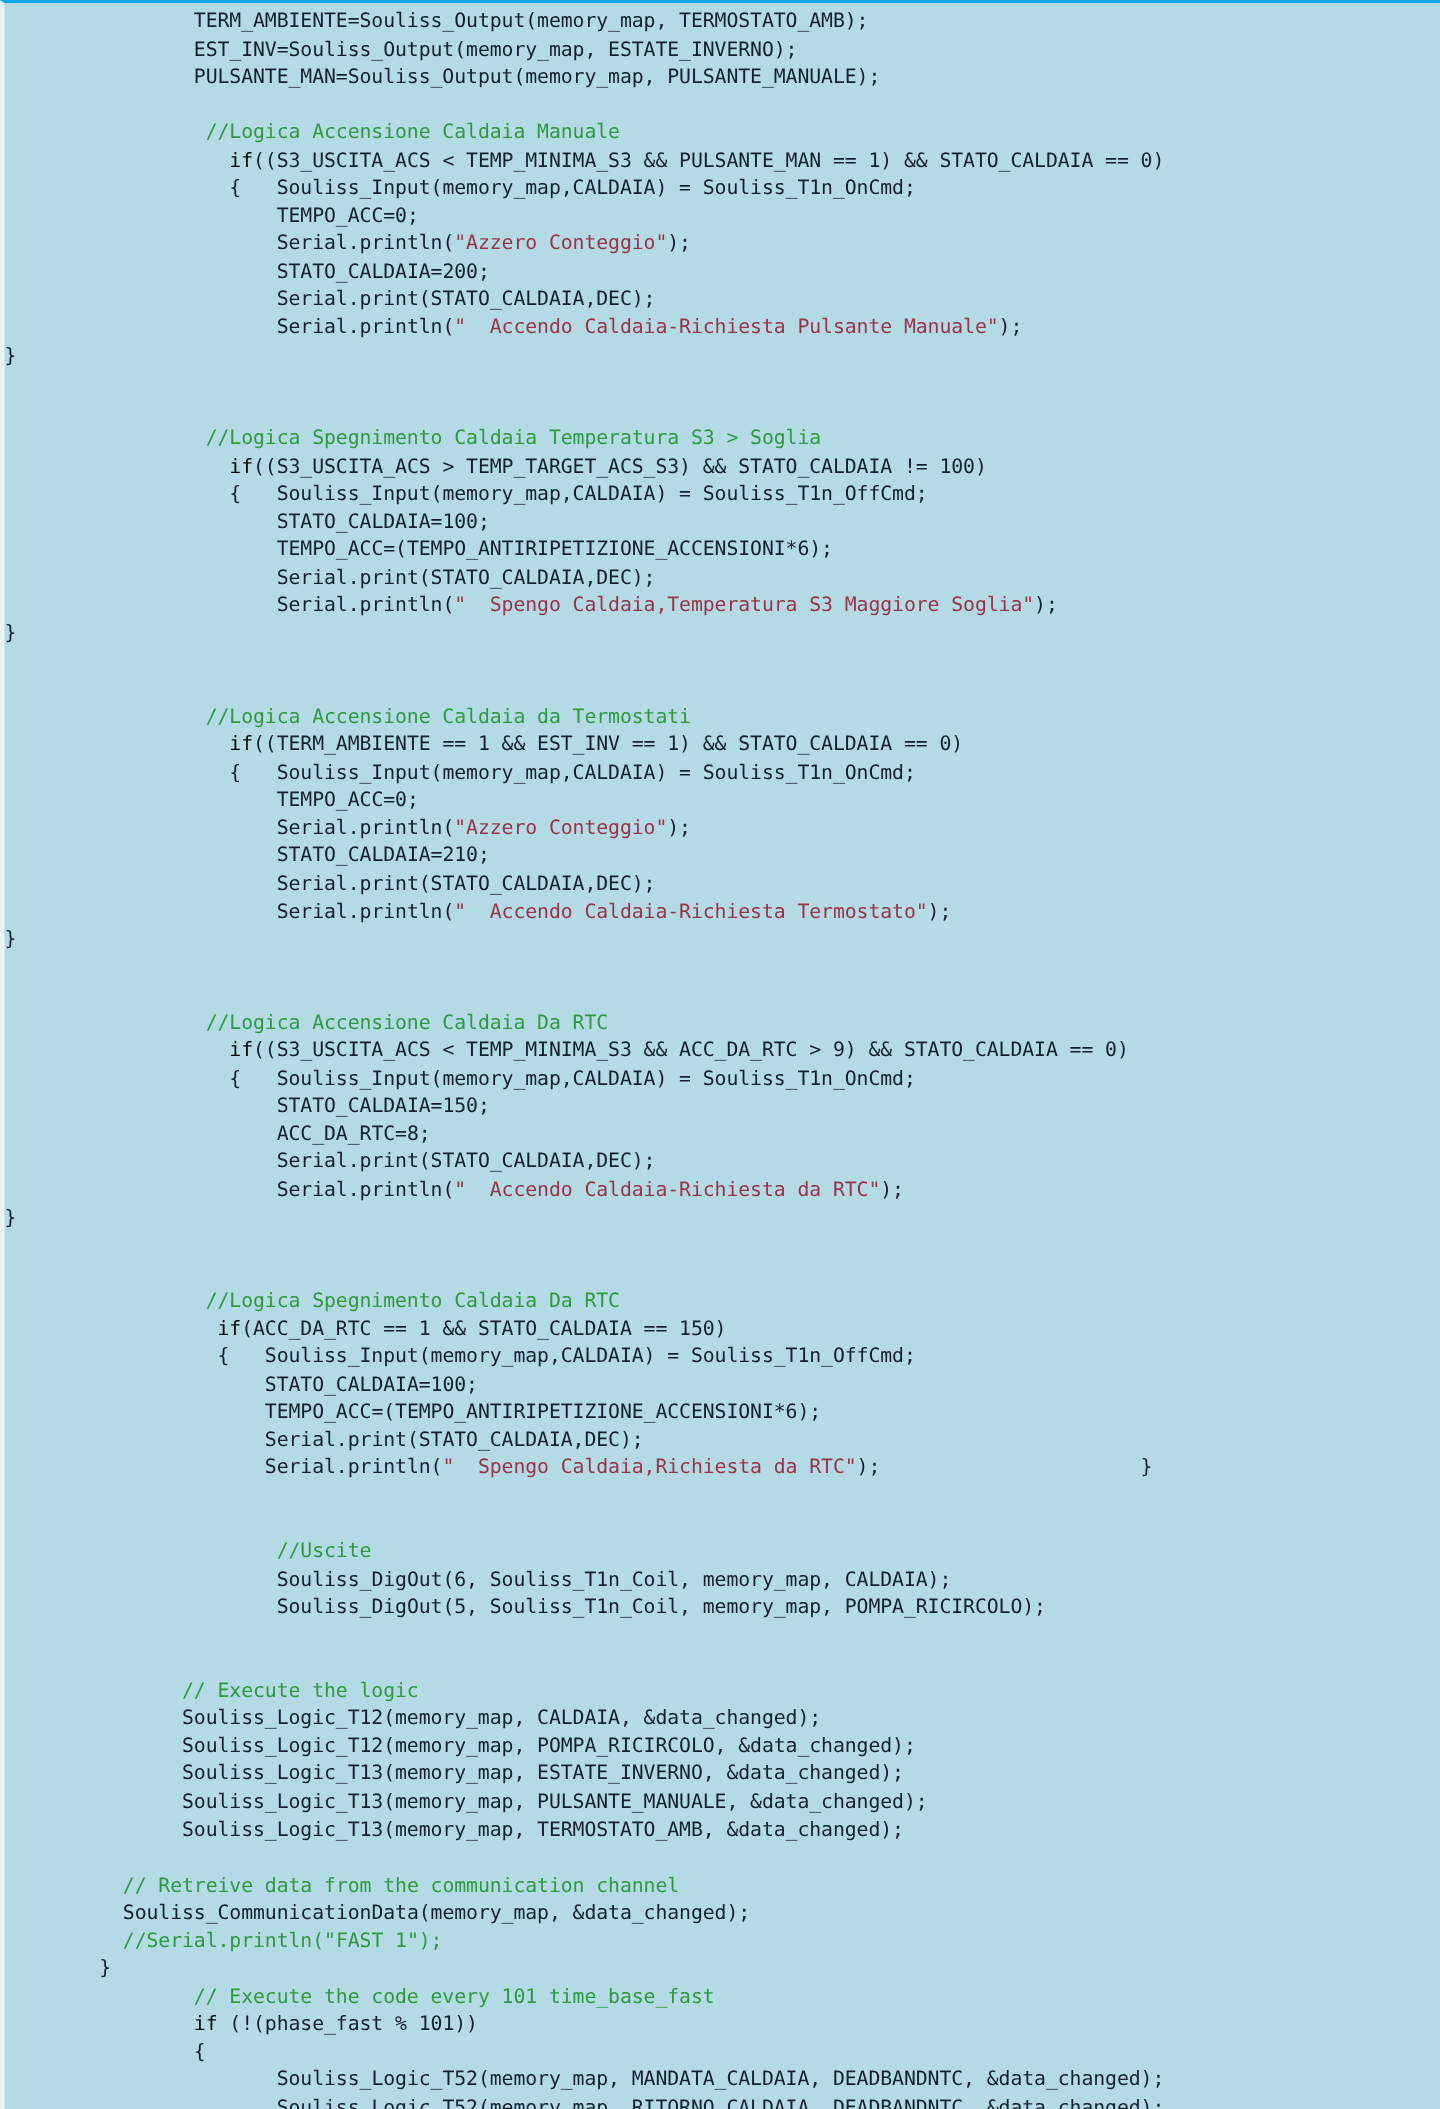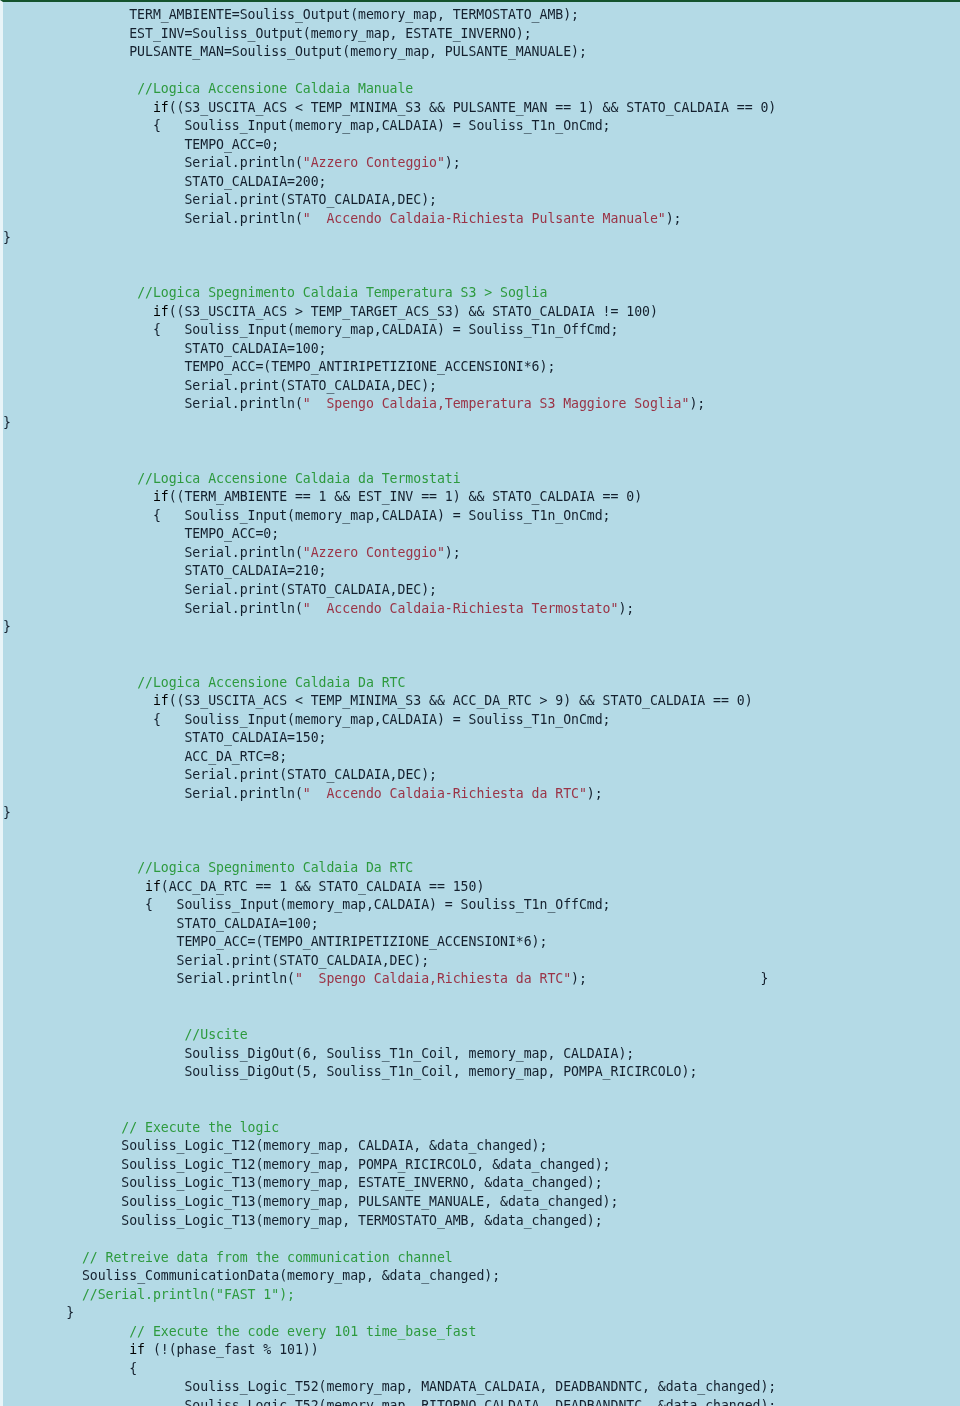--- a/index.html
+++ b/index.html
@@ -11,21 +11,21 @@
   body {
     font-family: "DejaVu Sans Mono", "Liberation Mono", monospace;
   }
   #code-surface {
     position: relative;
     width: 960px;
     height: 1406px;
     box-sizing: border-box;
     background: #b4dae6;
     border-left: 3px solid #e8f4f8;
-    border-top: 2px solid #14532d;
+    border-top: 2px solid #0ea5e9;
     overflow: hidden;
   }
   #code-listing {
     position: absolute;
     left: 0;
     top: 0;
     width: 960px;
     margin: 0;
     padding: 4px 0 0 0;
     font-family: "DejaVu Sans Mono", "Liberation Mono", monospace;

